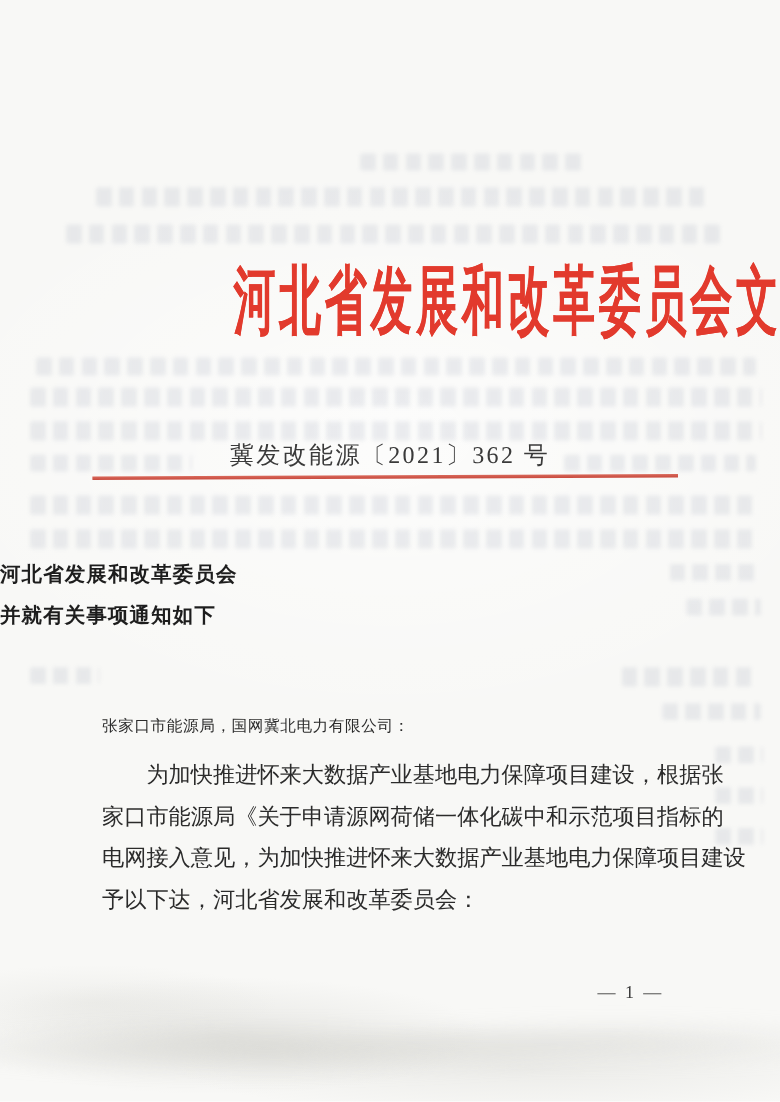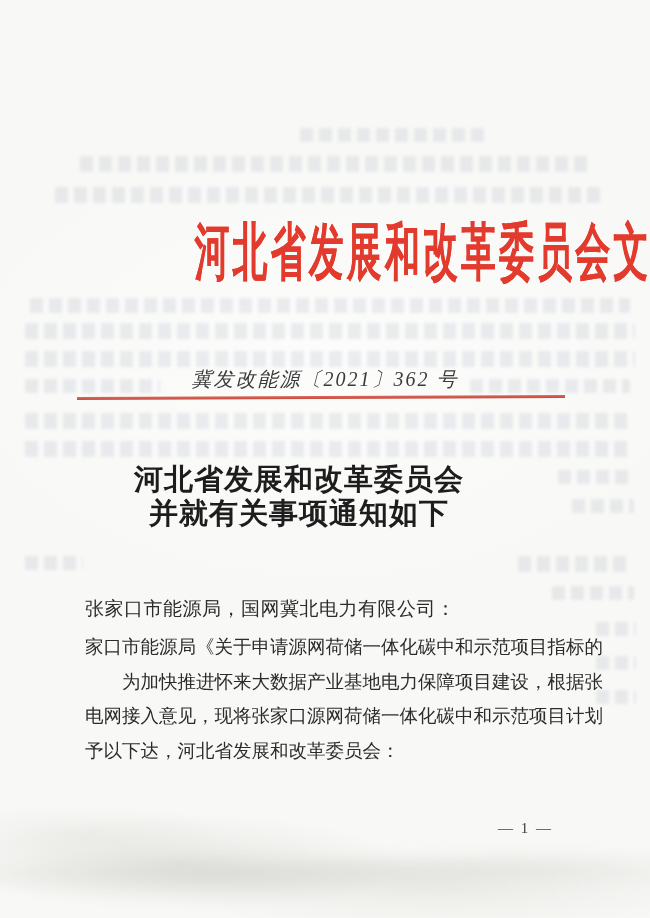--- a/index.html
+++ b/index.html
@@ -46,42 +46,40 @@
     transform: scaleX(0.56);
     transform-origin: 50% 50%;
     text-shadow: 0.5px 0 0 #e23a2d;
   }
 
   .doc-number {
     position: absolute; top: 366px; left: 0; width: 650px;
     text-align: center;
     font-size: 20px; letter-spacing: 2px;
     color: #3a3a3a;
-    font-style: italic;
   }
 
   .red-rule {
     position: absolute; top: 396px; left: 77px;
     width: 488px; height: 3px;
     background: linear-gradient(180deg, #d96a5c, #c8493d);
     transform: rotate(-0.25deg);
   }
 
   .doc-title {
     position: absolute; top: 462px; left: 0; width: 598px;
-    text-align: center;
-    font-size: 29px; font-weight: bold;
+    font-size: 17px; font-weight: bold;
     line-height: 34px;
     color: #1d1d1d;
     letter-spacing: 1px;
   }
 
   .addressee {
     position: absolute; top: 596px; left: 85px; width: 500px;
-    font-size: 19px; color: #2b2b2b; letter-spacing: 0.5px;
+    font-size: 13px; color: #2b2b2b; letter-spacing: 0.5px;
   }
 
   .body-block {
     position: absolute; top: 630px; left: 85px; width: 487px;
     font-size: 18.5px; color: #2b2b2b;
   }
   .body-line {
     height: 34.5px; line-height: 34.5px;
     white-space: nowrap;
     text-align: justify;
@@ -135,23 +133,23 @@
   <div class="red-rule"></div>
 
   <div class="doc-title">
     <div>河北省发展和改革委员会</div>
     <div>并就有关事项通知如下</div>
   </div>
 
   <div class="addressee">张家口市能源局，国网冀北电力有限公司：</div>
 
   <div class="body-block">
+    <div class="body-line fill indent">为加快推进怀来大数据产业基地电力保障项目建设，根据张</div>
     <div class="body-line fill">家口市能源局《关于申请源网荷储一体化碳中和示范项目指标的</div>
-    <div class="body-line fill indent">为加快推进怀来大数据产业基地电力保障项目建设，根据张</div>
-    <div class="body-line fill">电网接入意见，现将张家口源网荷储一体化碳中和示范项目计划</div>
+    <div class="body-line fill">电网接入意见，为加快推进怀来大数据产业基地电力保障项目建设</div>
     <div class="body-line">予以下达，河北省发展和改革委员会：</div>
   </div>
 
   <div class="page-number">— 1 —</div>
 
   <div class="bottom-shade"></div>
 
 </div>
 
 </body></html>

